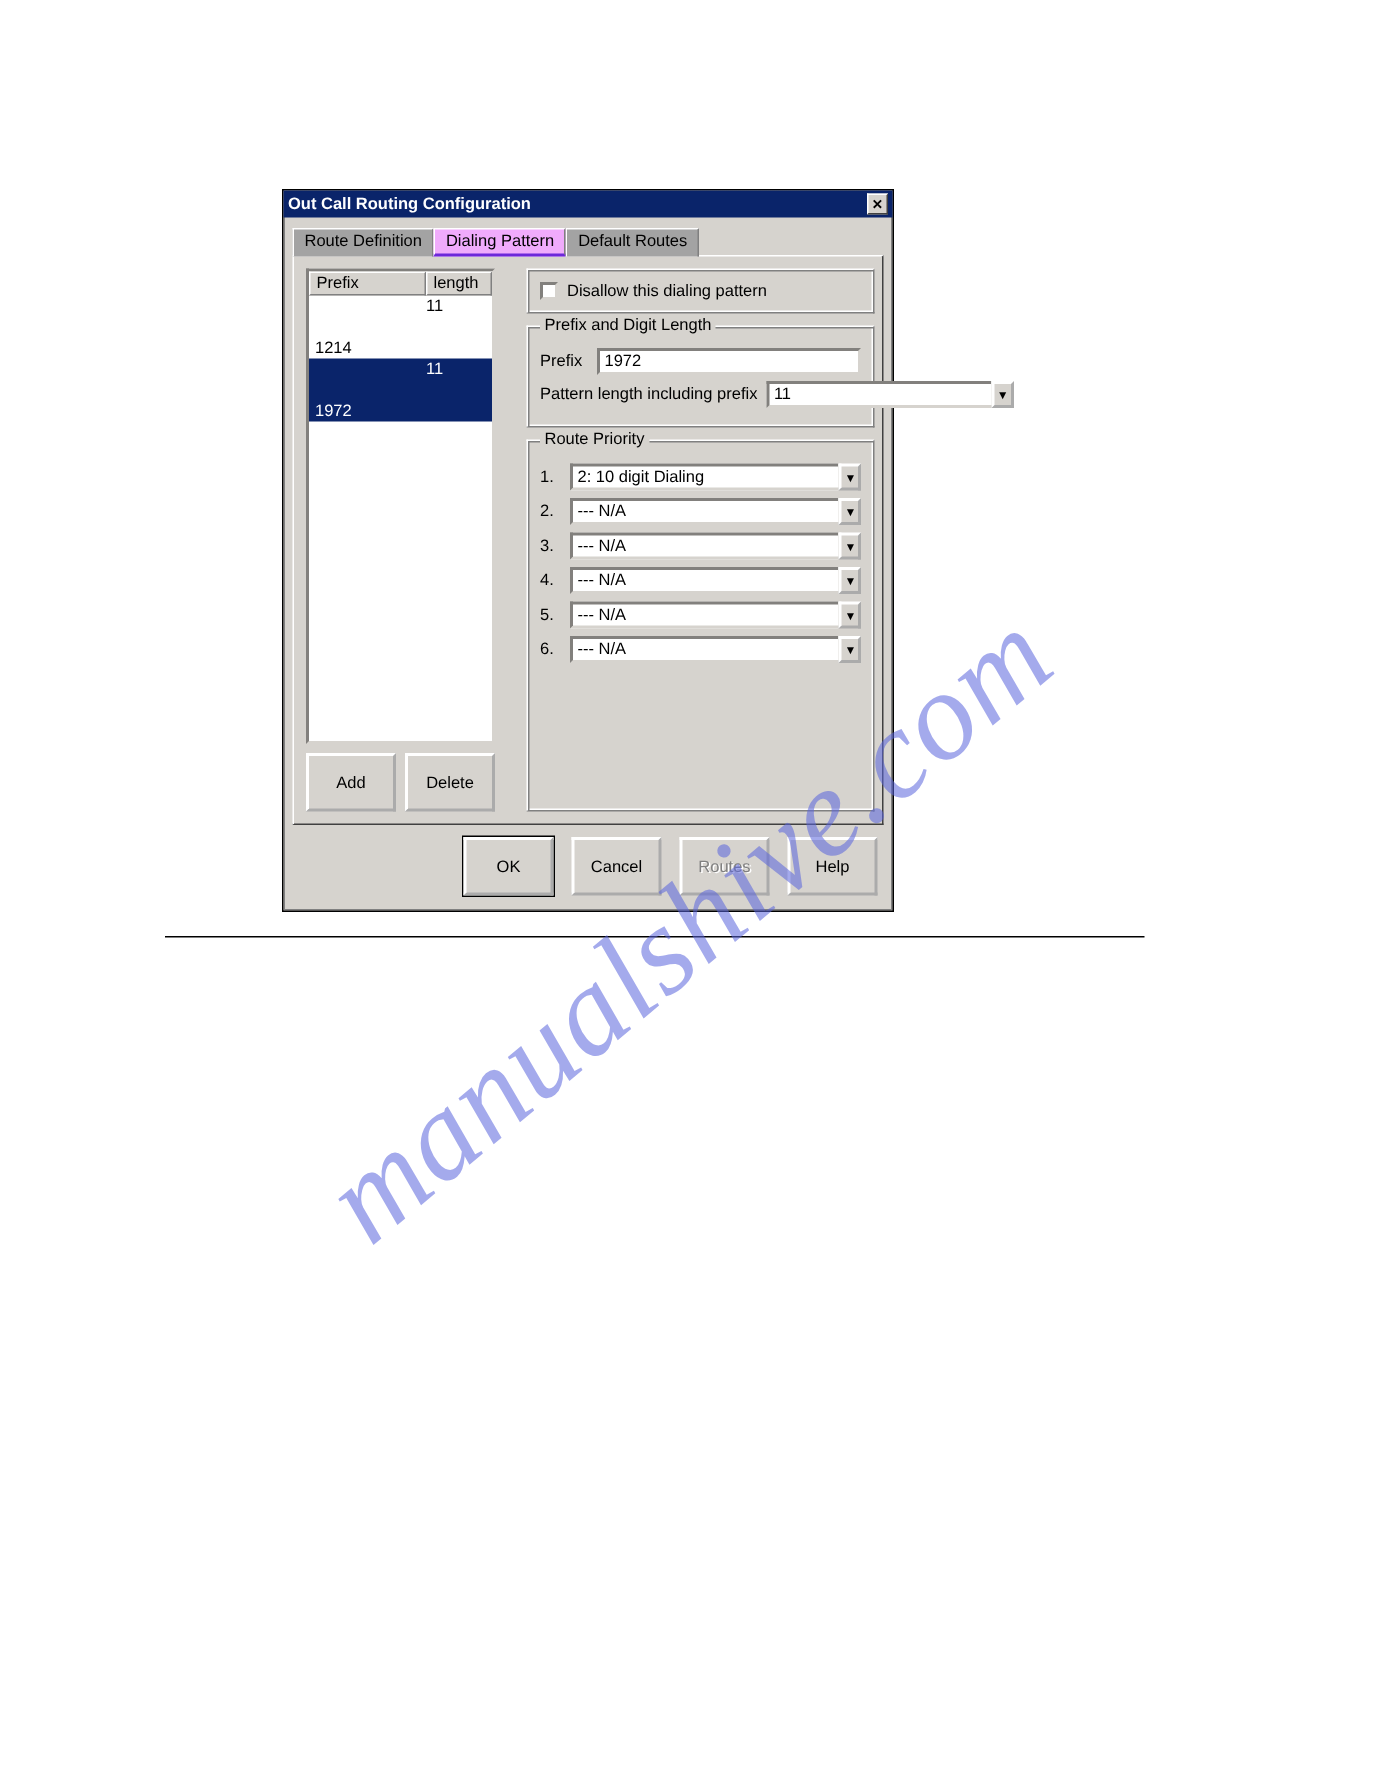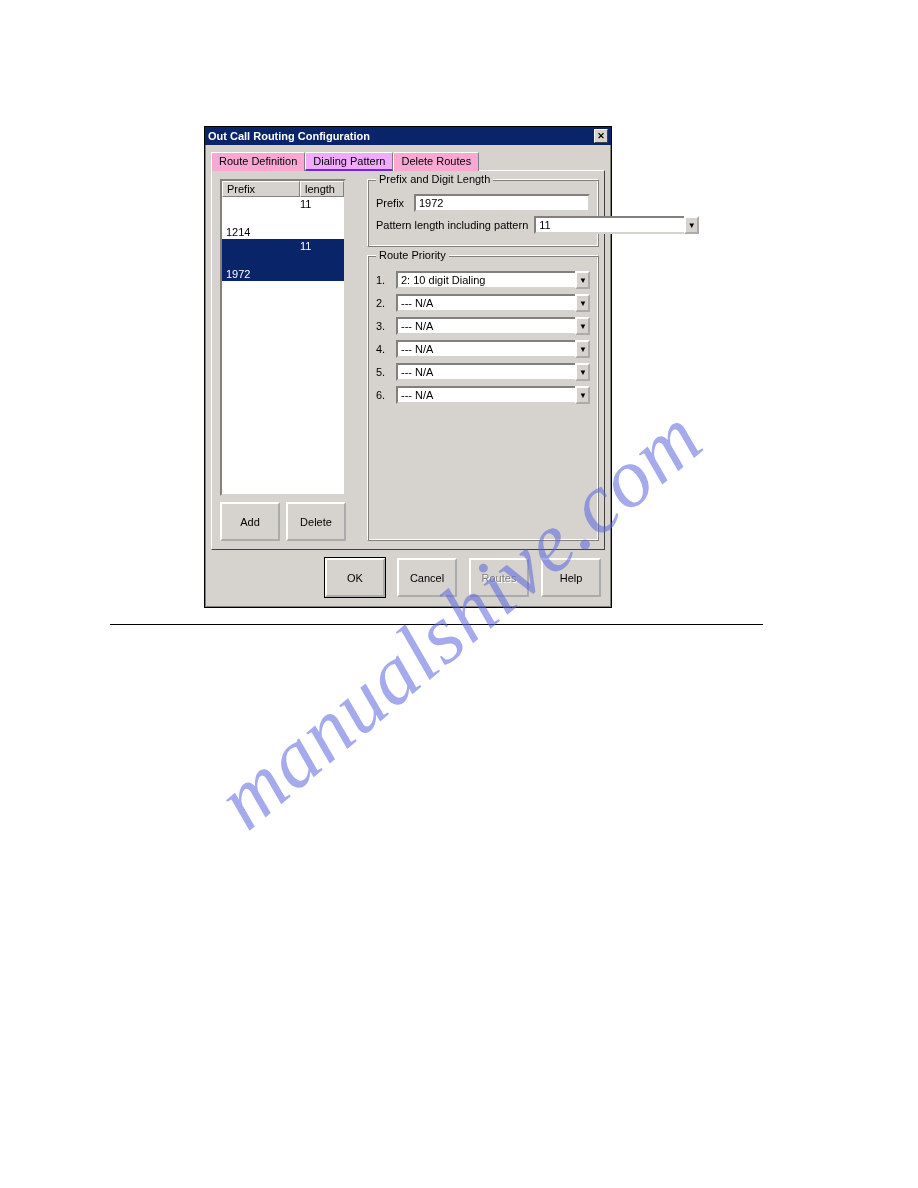--- a/index.html
+++ b/index.html
@@ -1,28 +1,28 @@
 <!DOCTYPE html>
 <html><head>
 <meta charset="utf-8">
 <style>
   * { box-sizing: border-box; font-family: Tahoma, Arial, sans-serif; }
   body { margin: 0; background: #fff; width: 918px; height: 1188px; position: relative; }
   .page { position: absolute; left: 0; right: 0; top: 0; bottom: 0; }
   .hr { position: absolute; left: 110px; right: 155px; top: 624px; border-top: 1px solid #000; }
   .watermark { position: absolute; left: 50%; top: 52%; transform: translate(-50%,-50%) rotate(-40deg); font-size: 84px; color: rgba(90,100,220,0.55); font-style: italic; font-family: Georgia, 'Times New Roman', serif; pointer-events: none; white-space: nowrap; letter-spacing: 1px; }
 
-  .dlg { position: absolute; left: 204px; top: 126px; width: 408px; background: #d6d3ce; border: 1px solid #000; box-shadow: 0 0 0 1px #808080 inset; }
+  .dlg { position: absolute; left: 188px; top: 126px; width: 408px; background: #d6d3ce; border: 1px solid #000; box-shadow: 0 0 0 1px #808080 inset; }
   .titlebar { background: linear-gradient(#0a246a,#0a246a); color: #fff; font-size: 11px; font-weight: bold; height: 18px; display: flex; align-items: center; padding: 0 3px; }
   .titlebar .title { flex: 1; }
   .titlebar .close { width: 14px; height: 14px; background: #d6d3ce; border: 1px solid #fff; border-right-color: #404040; border-bottom-color: #404040; display: flex; align-items: center; justify-content: center; font-size: 9px; font-weight: bold; color: #000; cursor: default; }
 
   .tabs-wrap { padding: 6px 6px 0 6px; }
   .tabs { display: flex; font-size: 11px; }
-  .tab { background: #f9a8d4; border: 1px solid #808080; border-bottom: none; border-top-color: #fff; border-left-color: #fff; padding: 2px 7px; margin-right: 0px; position: relative; top: 1px; cursor: default; }
+  .tab { background: #a3a3a3; border: 1px solid #808080; border-bottom: none; border-top-color: #fff; border-left-color: #fff; padding: 2px 7px; margin-right: 0px; position: relative; top: 1px; cursor: default; }
   .tab.active { background: #f0abfc; border-bottom: 2px solid #6d28d9; z-index: 2; }
   .tab.inactive { border-top-color: #fff; }
   .tabbody { border: 1px solid #fff; border-right-color: #404040; border-bottom-color: #404040; padding: 8px; min-height: 380px; display: flex; gap: 21px; }
 
   .leftcol { width: 150px; display: flex; flex-direction: column; }
   .listbox { flex: 1; background: #fff; border: 2px inset #d6d3ce; font-size: 11px; overflow: hidden; }
   .listhead { display: flex; background: #d6d3ce; }
   .listhead .col { flex: 1; border: 1px solid #fff; border-right-color: #808080; border-bottom-color: #808080; padding: 1px 4px; font-size: 11px; }
   .listhead .col.len { flex: 0 0 44px; }
   .listrows .row { display: flex; padding: 0 4px; font-size: 11px; line-height: 14px; }
@@ -65,21 +65,21 @@
 
   <div class="tabs-wrap">
     <div class="tabs">
       <div class="tab inactive">
         <span>Route Definition</span>
       </div>
       <div class="tab active">
         <span>Dialing Pattern</span>
       </div>
       <div class="tab inactive">
-        <span>Delete Routes</span>
+        <span>Default Routes</span>
       </div>
     </div>
     <div class="tabbody">
 
       <div class="leftcol">
         <div class="listbox">
           <div class="listhead">
             <div class="col"><span>Prefix</span></div>
             <div class="col len"><span>length</span></div>
           </div>
@@ -99,29 +99,35 @@
                 <span>Add</span>
               </div>
           <div class="btn">
                 <span>Delete</span>
               </div>
         </div>
       </div>
 
       <div class="rightcol">
 
+        <div class="grp noborder" style="padding:8px;">
+          <div class="chkrow">
+            <div class="chk"></div>
+            <span>Disallow this dialing pattern</span>
+          </div>
+        </div>
 
         <div class="grp">
           <span class="legend">Prefix and Digit Length</span>
           <div class="fldrow">
             <span class="lbl" style="width:32px;">Prefix</span>
             <input class="txtinput" style="flex: 1 1 0%;" value="1972">
           </div>
           <div class="fldrow">
-            <span class="lbl">Pattern length including pattern</span>
+            <span class="lbl">Pattern length including prefix</span>
             <div class="combo" style="flex:0 0 48px; margin-left:auto;">
               <input class="txtinput" value="11" style="">
               <div class="ddbtn">▼</div>
             </div>
           </div>
         </div>
 
         <div class="grp" style="flex:1;">
           <span class="legend">Route Priority</span>
 

